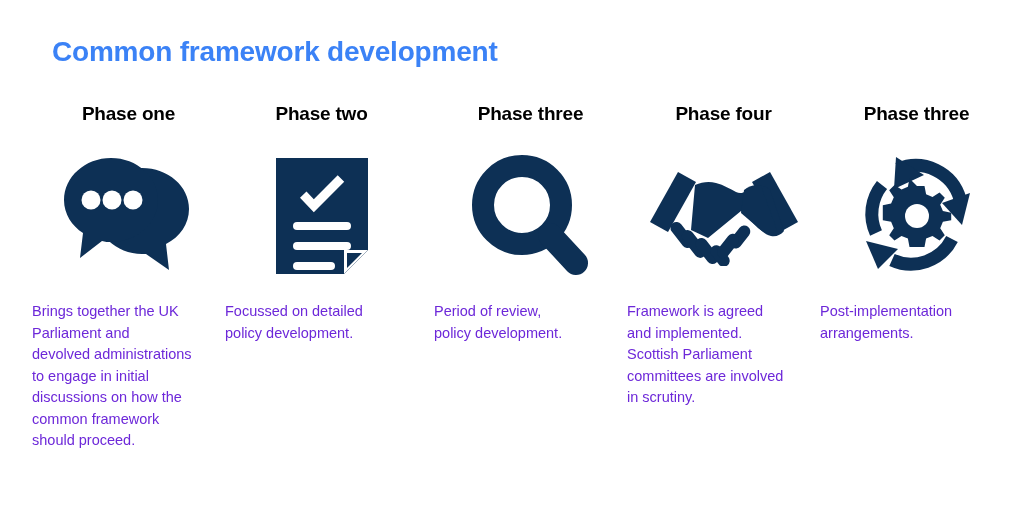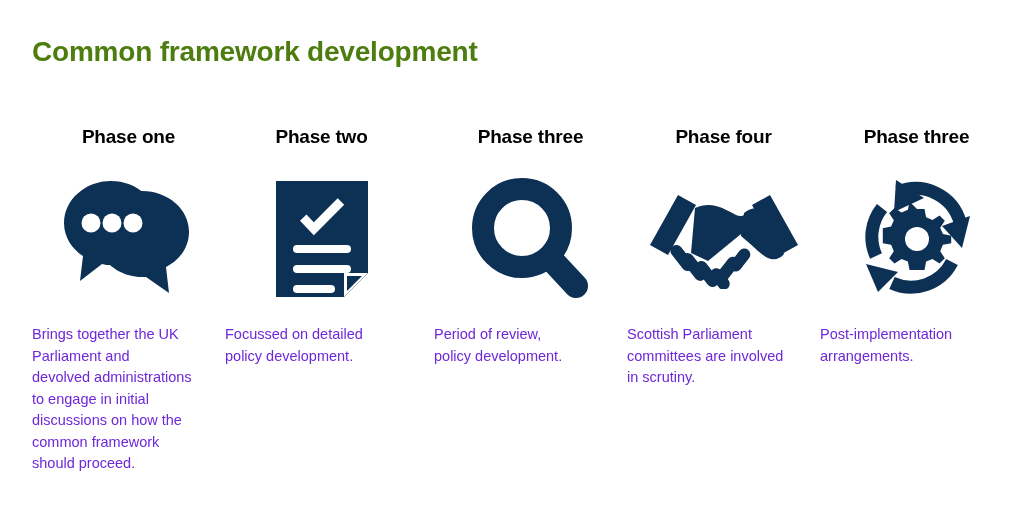--- a/index.html
+++ b/index.html
@@ -14,32 +14,32 @@
     overflow: hidden;
   }
   .page {
     position: relative;
     width: 1024px;
     height: 511px;
     background: #ffffff;
   }
   .page-title {
     position: absolute;
-    left: 32px;
+    left: 52px;
     top: 36px;
     font-size: 28px;
     font-weight: bold;
-    color: #4d7c0f;
+    color: #3b82f6;
     letter-spacing: -0.2px;
     white-space: nowrap;
   }
   .columns {
     position: absolute;
     left: 0;
-    top: 124px;
+    top: 101px;
     width: 1024px;
     display: flex;
     flex-direction: row;
   }
   .phase-col {
     width: 193px;
     margin-left: 0;
     position: relative;
   }
   .phase-col.c0 { margin-left: 32px; }
@@ -166,20 +166,22 @@
             <rect x="40" y="62" width="12" height="32" rx="6" transform="rotate(-38 46 78)"></rect>
             <rect x="53" y="70" width="12" height="30" rx="6" transform="rotate(-38 59 85)"></rect>
             <rect x="66" y="78" width="12" height="24" rx="6" transform="rotate(-38 72 90)"></rect>
 
             <rect x="86" y="58" width="12" height="26" rx="6" transform="rotate(38 92 71)"></rect>
             <rect x="74" y="66" width="12" height="28" rx="6" transform="rotate(38 80 80)"></rect>
           </g>
         </svg>
       </div>
       <div class="phase-body">
+        <span class="line">Framework is agreed</span>
+        <span class="line">and implemented.</span>
         <span class="line">Scottish Parliament</span>
         <span class="line">committees are involved</span>
         <span class="line">in scrutiny.</span>
       </div>
     </div>
 
     <div class="phase-col c4">
       <div class="phase-heading">Phase three</div>
       <div class="icon-wrap">
         <svg width="122" height="122" viewBox="0 0 122 122" aria-hidden="true">

